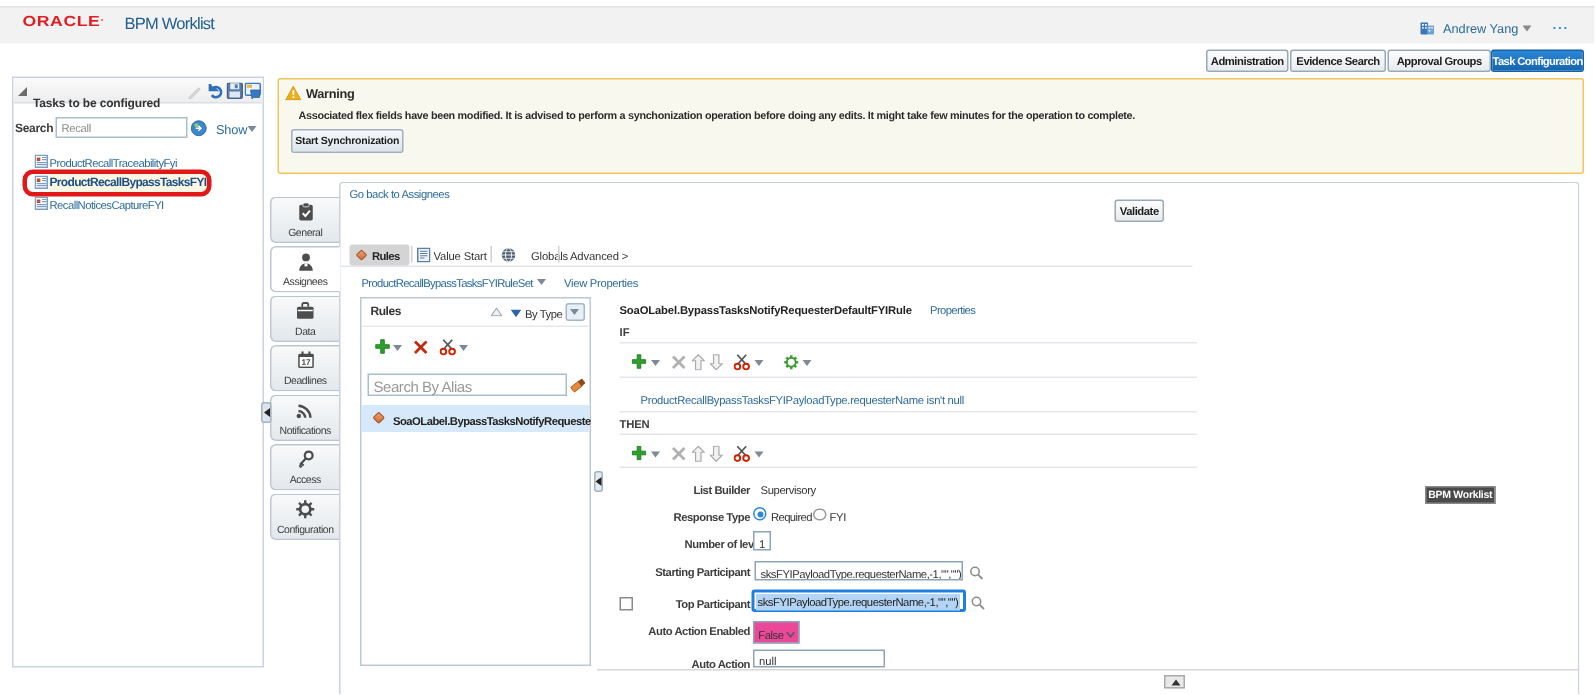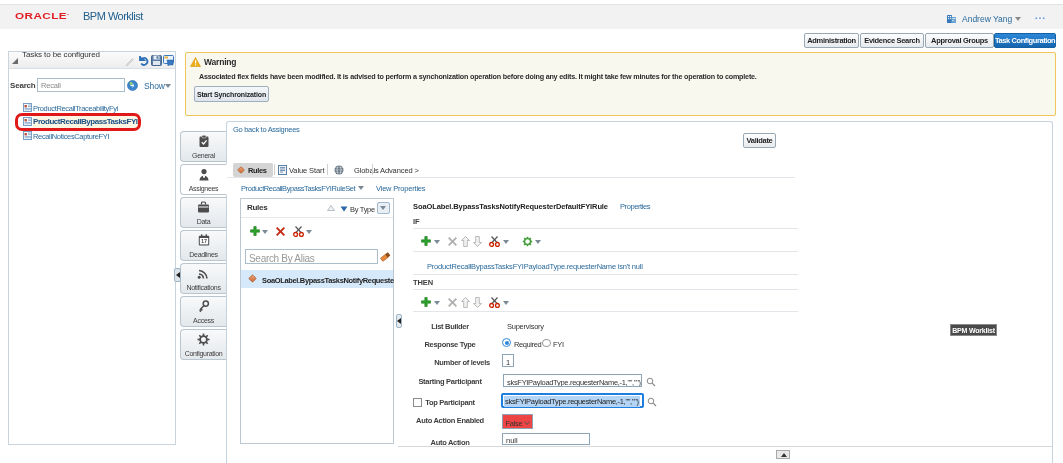--- a/index.html
+++ b/index.html
@@ -3,21 +3,21 @@
 <meta charset="utf-8">
 <style>
 *{margin:0;padding:0;box-sizing:border-box}
 html,body{width:1063px;height:463px;background:#fff;overflow:hidden}
 body{font-family:"Liberation Sans",sans-serif;position:relative;-webkit-font-smoothing:antialiased}
 .a{position:absolute}
 .link{color:#2b6a9b;text-decoration:none}
 .btn{position:absolute;border:1px solid #98a8b5;border-radius:2px;background:linear-gradient(#fdfdfd,#e7ebee);font-weight:bold;color:#1c1c1c;text-align:center;white-space:nowrap}
 .tri-d{display:inline-block;width:0;height:0;border-left:3px solid transparent;border-right:3px solid transparent;border-top:4px solid #7b8a96}
 .hline{position:absolute;height:1px;background:#e2e6ea}
-.flabel{position:absolute;font-size:7.5px;font-weight:bold;color:#3d3d3d;letter-spacing:-0.3px;text-align:center;width:100px;white-space:nowrap}
+.flabel{position:absolute;font-size:7.5px;font-weight:bold;color:#3d3d3d;letter-spacing:-0.3px;text-align:right;width:100px;white-space:nowrap}
 .t{font-size:7.5px;letter-spacing:-0.25px;white-space:nowrap}
 </style>
 </head>
 <body>
 
 <div class="a" style="left:0;top:4px;width:1063px;height:25px;background:#f2f2f2;border-top:1px solid #e3e3e3"></div>
 <div class="a" style="left:15px;top:9.5px;font-size:11.5px;font-weight:bold;color:#e01e23;letter-spacing:0.4px;transform:scale(1.02,0.85);transform-origin:top left">ORACLE<span style="font-size:7px;vertical-align:3px">·</span></div>
 <div class="a" style="left:83px;top:10px;font-size:11px;color:#21608f;letter-spacing:-0.5px">BPM Worklist</div>
 
 <svg class="a" style="left:946px;top:13px" width="11" height="11" viewBox="0 0 11 11">
@@ -36,21 +36,21 @@
 <div class="a" style="left:1035px;top:11px;font-size:9px;font-weight:bold;color:#3d87d9;letter-spacing:1.2px">...</div>
 
 <div class="btn" style="left:804px;top:33px;width:55px;height:15px;font-size:7.5px;line-height:14px;letter-spacing:-0.3px">Administration</div>
 <div class="btn" style="left:860px;top:33px;width:64px;height:15px;font-size:7.5px;line-height:14px;letter-spacing:-0.3px">Evidence Search</div>
 <div class="btn" style="left:925px;top:33px;width:69px;height:15px;font-size:7.5px;line-height:14px;letter-spacing:-0.3px">Approval Groups</div>
 <div class="btn" style="left:994px;top:33px;width:62px;height:15px;font-size:7.5px;line-height:14px;letter-spacing:-0.42px;background:linear-gradient(#2c87d8,#1565ae);border-color:#1460a5;color:#fff">Task Configuration</div>
 
 <div class="a" style="left:8px;top:51px;width:168px;height:394px;background:#fff;border:1px solid #c9d4dd"></div>
 <div class="a" style="left:9px;top:52px;width:166px;height:17px;background:linear-gradient(#fbfbfb,#ededed);border-bottom:1px solid #d8dfe5"></div>
 <div class="a" style="left:12px;top:58px;width:0;height:0;border-left:6px solid transparent;border-bottom:6px solid #6b6b6b"></div>
-<div class="a" style="left:22px;top:50px;font-size:8px;font-weight:normal;color:#333;letter-spacing:-0.1px">Tasks to be configured</div>
+<div class="a" style="left:22px;top:64px;font-size:8px;font-weight:bold;color:#333;letter-spacing:-0.1px">Tasks to be configured</div>
 
 <svg class="a" style="left:125px;top:56px" width="10" height="10">
     <path d="M1.5 8.5L7.5 2.5l1 1-6 6-1.6.6z" fill="#d9d9d9" stroke="#bdbdbd" stroke-width="0.5"></path>
   </svg>
 <svg class="a" style="left:138px;top:55px" width="11" height="11" viewBox="0 0 11 11">
     <path d="M2 1v4h4L4.4 3.4A3.4 3.4 0 1 1 3.2 8.4" fill="none" stroke="#2e71b8" stroke-width="1.8"></path>
     <path d="M2 1v4h4z" fill="#2e71b8"></path>
   </svg>
 <svg class="a" style="left:151px;top:55px" width="11" height="11" viewBox="0 0 11 11">
     <rect x="0.5" y="0.5" width="10" height="10" rx="1" fill="#5b7fa6" stroke="#46648a"></rect>
@@ -336,21 +336,21 @@
 <div class="a" style="left:413px;top:398px;width:9px;height:9px;border:1px solid #8a8a8a;background:#fff"></div>
 <div class="flabel" style="left:400px;top:397.5px">Top Participant</div>
 <div class="a" style="left:501px;top:393px;width:143px;height:15px;border:2px solid #1e7fe0;border-radius:2px;background:#fff"></div>
 <div class="a" style="left:504px;top:395.5px;font-size:7.5px;color:#222;letter-spacing:-0.3px;background:#b3d4f5;padding:1px 1px;white-space:nowrap">sksFYIPayloadType.requesterName,-1,"","")</div>
 <svg class="a" style="left:647px;top:396.5px" width="10" height="10" viewBox="0 0 10 10">
     <circle cx="4" cy="4" r="2.8" fill="none" stroke="#8a8a8a" stroke-width="1"></circle>
     <line x1="6.2" y1="6.2" x2="9" y2="9" stroke="#8a8a8a" stroke-width="1.2"></line>
   </svg>
 
 <div class="flabel" style="left:400px;top:416px">Auto Action Enabled</div>
-<div class="a" style="left:502px;top:414px;width:31px;height:15px;border:1px solid #8ba4b8;background:#ef4444;font-size:7.5px;letter-spacing:-0.3px;color:#333;padding:3.5px 0 0 2.5px">False<svg style="position:absolute;right:2px;top:6px" width="6" height="5">
+<div class="a" style="left:502px;top:414px;width:31px;height:15px;border:1px solid #8ba4b8;background:#ec4899;font-size:7.5px;letter-spacing:-0.3px;color:#333;padding:3.5px 0 0 2.5px">False<svg style="position:absolute;right:2px;top:6px" width="6" height="5">
       <path d="M0.5 0.5L3 3.5 5.5 0.5" stroke="#555" stroke-width="1" fill="none"></path>
     </svg></div>
 
 <div class="flabel" style="left:400px;top:438px">Auto Action</div>
 <div class="a" style="left:502px;top:433px;width:88px;height:12px;border:1px solid #8ba4b8;background:#fff;font-size:7.5px;color:#333;padding:2px 0 0 3px">null</div>
 
 <div class="hline" style="left:398px;top:446px;width:655px;background:#d8d8d8"></div>
 <div class="a" style="left:776px;top:450px;width:14px;height:9px;border:1px solid #aaa;background:#e8e8e8">
     <span style="position:absolute;left:3.5px;top:2px;width:0;height:0;border-left:3px solid transparent;border-right:3px solid transparent;border-bottom:4px solid #333"></span>
   </div>

